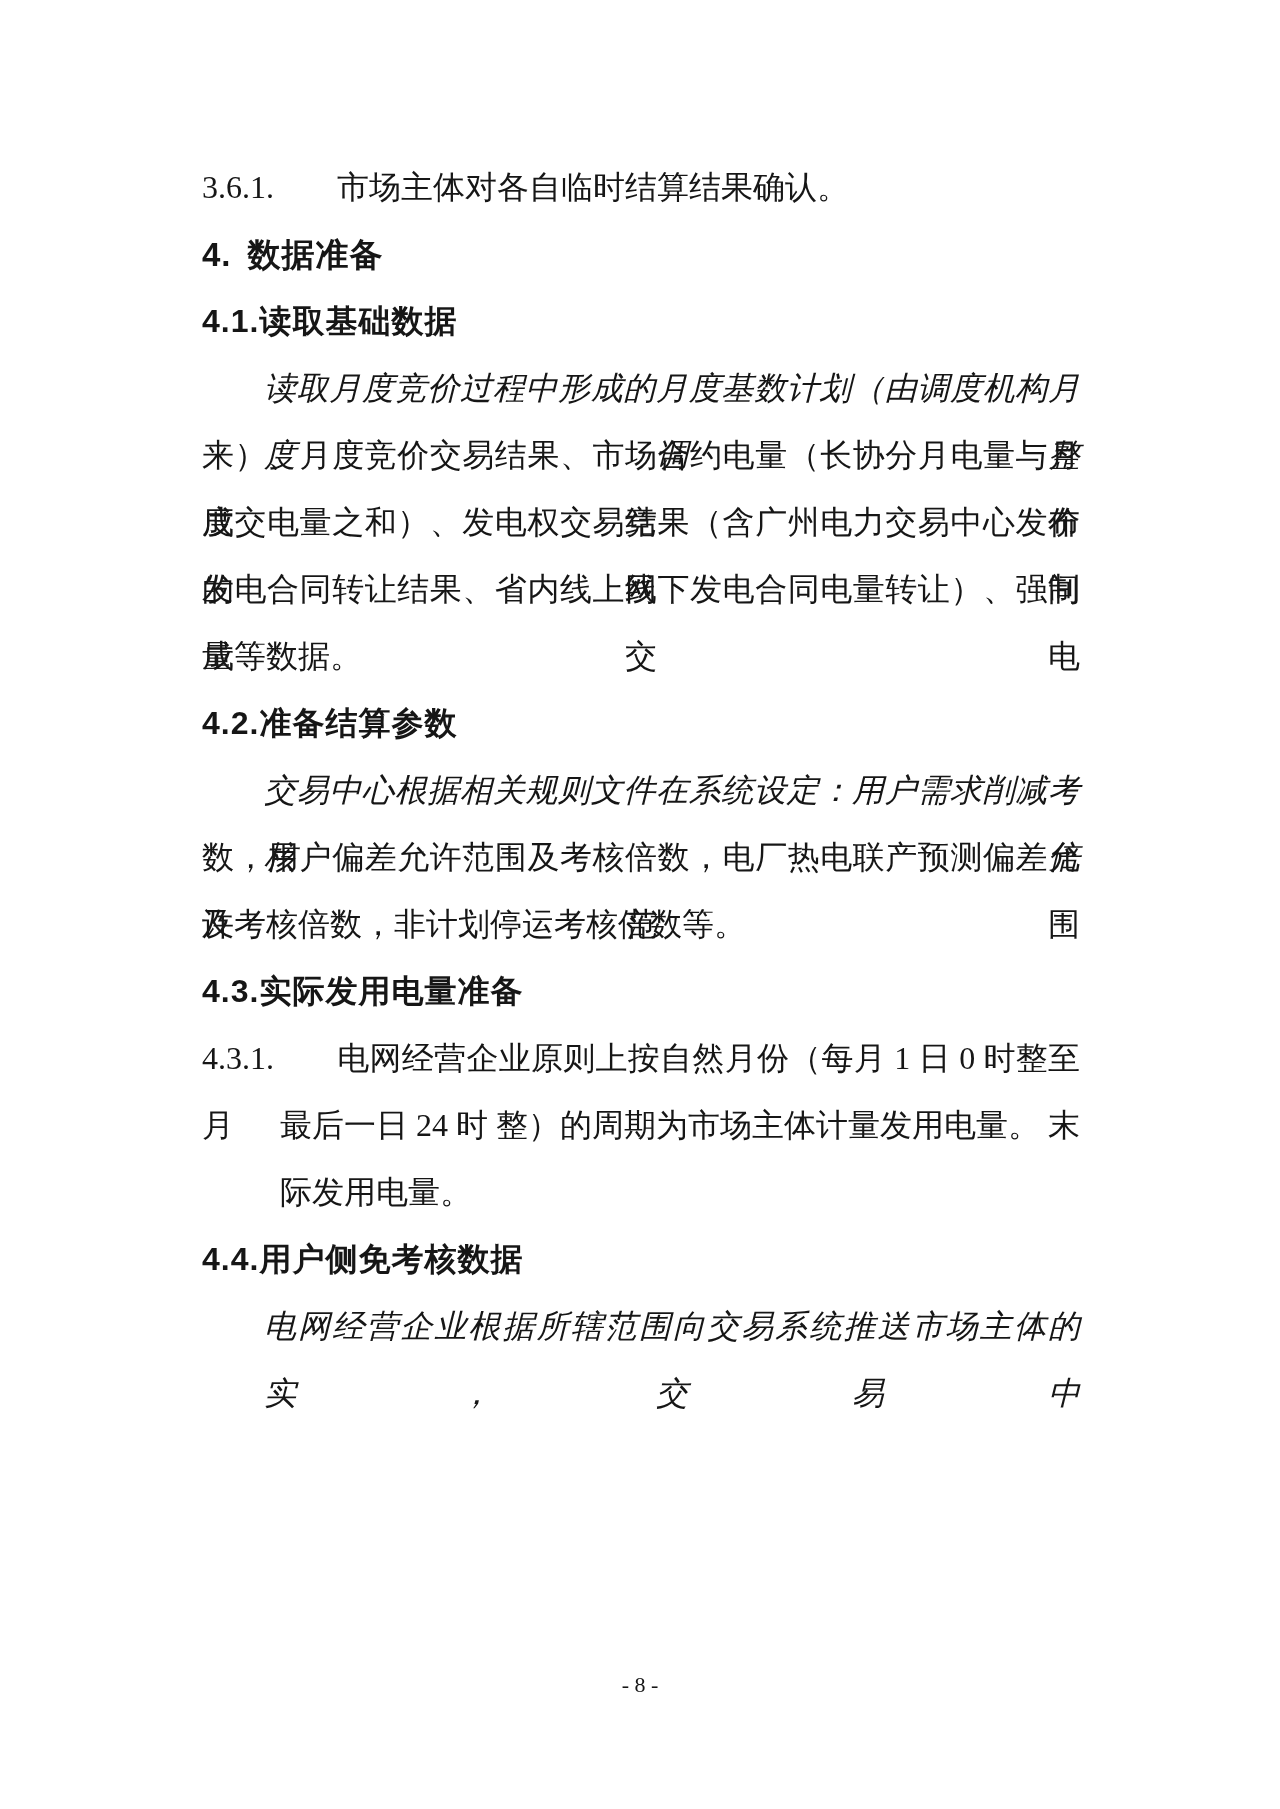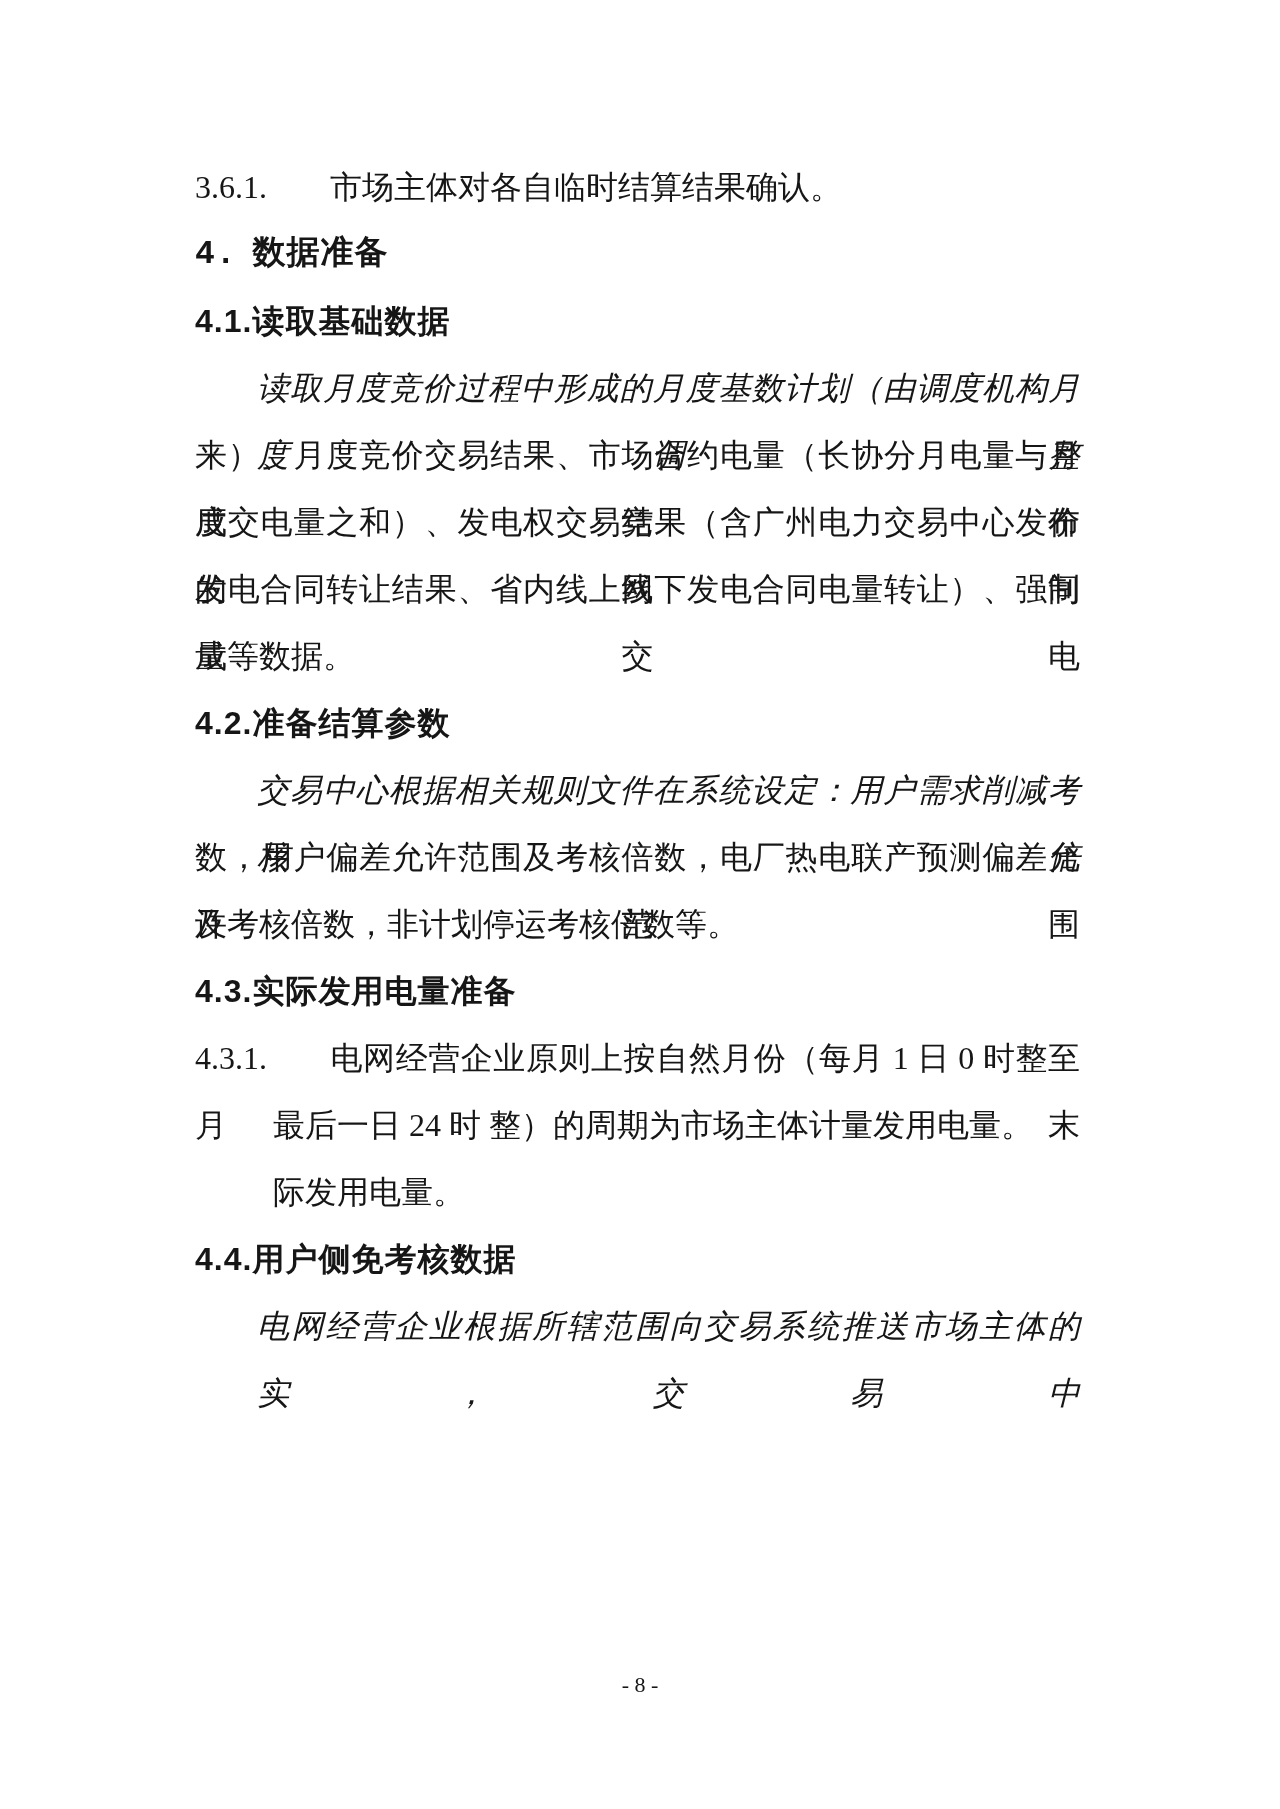--- a/index.html
+++ b/index.html
@@ -7,41 +7,41 @@
     width: 1280px; height: 1809px;
     background: #ffffff;
     color: #161616;
     font-family: "Liberation Serif", "DejaVu Serif", serif;
   }
   .page {
     position: absolute; left: 0; top: 0;
     width: 1280px; height: 1809px;
     background: #ffffff; overflow: hidden;
   }
-  .content { position: absolute; top: 154px; left: 0; right: 0; }
+  .content { position: absolute; top: 154px; left: 7px; right: 0; }
   .line {
     margin-left: 195px; margin-right: 200px;
     height: 67px; line-height: 67px;
     font-size: 32px;
     white-space: nowrap;
   }
   .fill {
     white-space: normal;
     text-align: justify;
     text-align-last: justify;
     text-justify: inter-character;
   }
   .indent { padding-left: 62px; font-style: italic; }
   .hang   { padding-left: 78px; }
   .h1, .h2 {
     font-weight: 700;
     font-family: "Liberation Sans", "DejaVu Sans", sans-serif;
     letter-spacing: 1px;
   }
-  .h1 { font-size: 33px; font-family: Liberation Mono, monospace; }
+  .h1 { font-size: 33px; }
   .h2 { font-size: 32px; }
   .h1 .num { margin-right: 16px; }
   .h2 .num { }
   .item .num { display: inline-block; width: 135px; }
   .pagenum {
     position: absolute; top: 1670px; left: 0; right: 0;
     text-align: center;
     font-size: 22px; line-height: 30px;
     color: #161616;
   }

